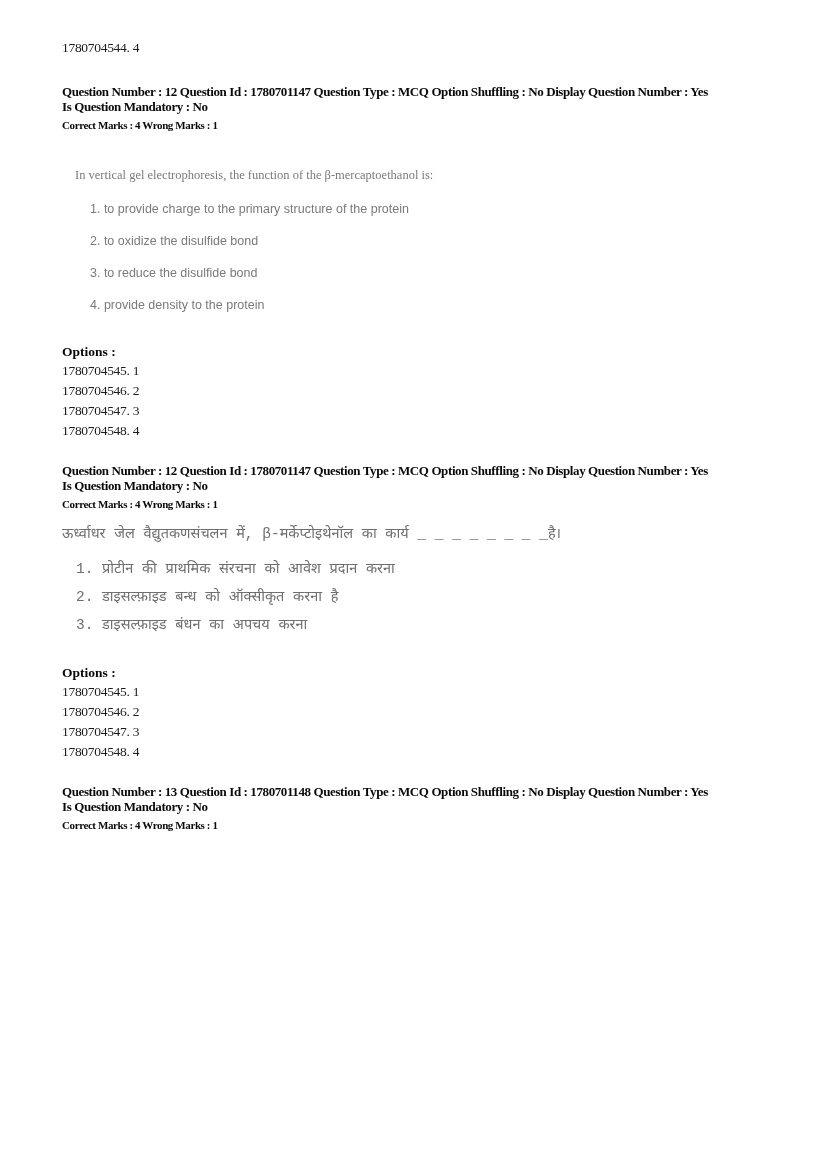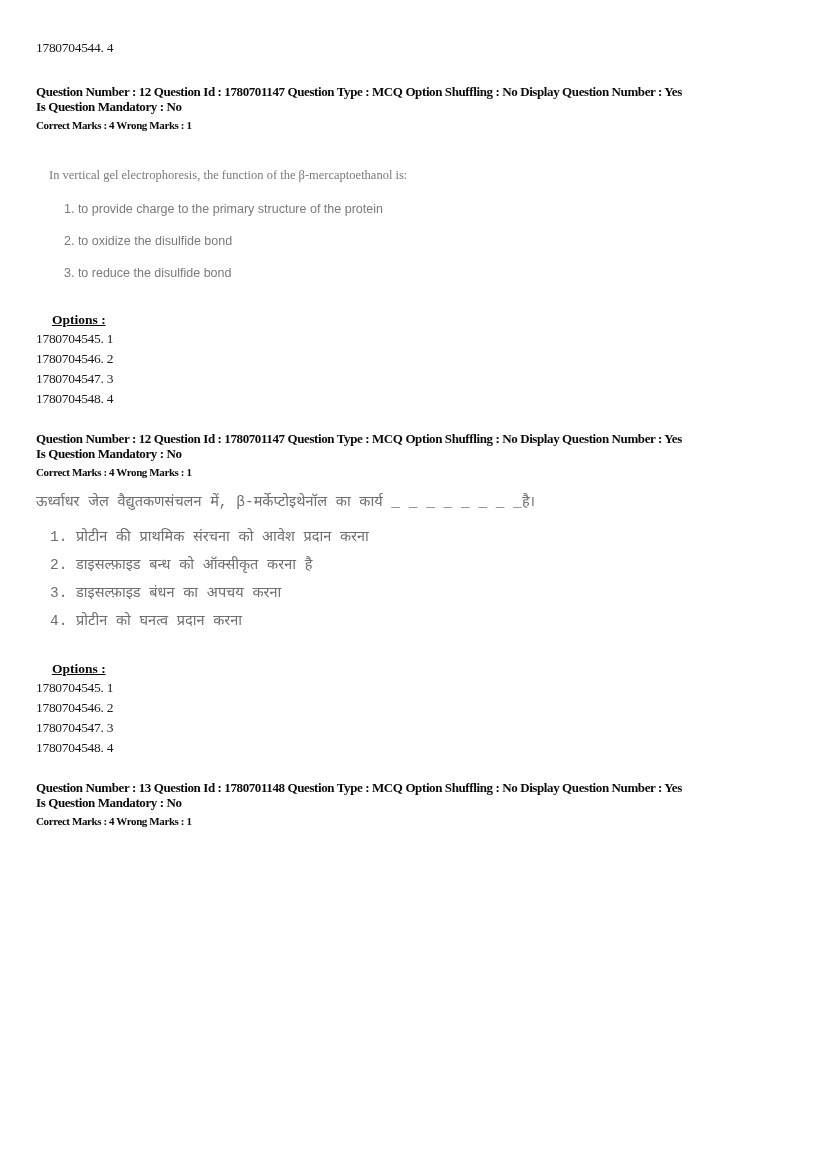--- a/index.html
+++ b/index.html
@@ -11,21 +11,21 @@
     width: 826px;
     height: 1169px;
     overflow: hidden;
     font-family: "Liberation Serif", serif;
     color: #0a0a0a;
   }
   .page {
     box-sizing: border-box;
     width: 826px;
     height: 843px;
-    padding: 40px 40px 0 36px;
+    padding: 40px 40px 0 62px;
   }
   .top-id {
     margin: 0;
     font-size: 13.5px;
     line-height: 15px;
     letter-spacing: -0.3px;
     color: #1a1a1a;
     white-space: nowrap;
   }
   .q-header {
@@ -75,25 +75,24 @@
   .q-image.hi .q-text {
     margin: 0 0 14px 0;
     line-height: 22px;
   }
   .q-image.hi .choice {
     margin: 8px;
     padding-left: 6px;
     line-height: 20px;
   }
   .options-label {
-    margin: 28px 0 0 16px;
+    margin: 28px 0 0 0;
     font-weight: bold;
     font-size: 13.5px;
     line-height: 18px;
-    text-decoration: underline;
   }
   .options-label.hi-gap {
     margin-top: 29px;
   }
   .option-id-row {
     margin: 0;
     font-size: 13.5px;
     line-height: 20px;
     letter-spacing: -0.3px;
     color: #1b1b1b;
@@ -116,20 +115,21 @@
       <span class="hline">Is Question Mandatory : No</span>
     </p>
     <p class="q-marks">Correct Marks : 4 Wrong Marks : 1</p>
 
     <div class="q-image en">
       <p class="q-text">In vertical gel electrophoresis, the function of the β-mercaptoethanol is:</p>
       <div>
         <p class="choice">1. to provide charge to the primary structure of the protein</p>
         <p class="choice">2. to oxidize the disulfide bond</p>
         <p class="choice">3. to reduce the disulfide bond</p>
+        <p class="choice">4. provide density to the protein</p>
       </div>
     </div>
 
     <p class="options-label">Options :</p>
     <div>
       <p class="option-id-row">1780704545. 1</p>
       <p class="option-id-row">1780704546. 2</p>
       <p class="option-id-row">1780704547. 3</p>
       <p class="option-id-row">1780704548. 4</p>
     </div>
@@ -141,21 +141,20 @@
       <span class="hline">Is Question Mandatory : No</span>
     </p>
     <p class="q-marks">Correct Marks : 4 Wrong Marks : 1</p>
 
     <div class="q-image hi">
       <p class="q-text">ऊर्ध्वाधर जेल वैद्युतकणसंचलन में, β-मर्केप्टोइथेनॉल का कार्य _ _ _ _ _ _ _ _है।</p>
       <div>
         <p class="choice">1. प्रोटीन की प्राथमिक संरचना को आवेश प्रदान करना</p>
         <p class="choice">2. डाइसल्फ़ाइड बन्ध को ऑक्सीकृत करना है</p>
         <p class="choice">3. डाइसल्फ़ाइड बंधन का अपचय करना</p>
-        <p class="choice">4. प्रोटीन को घनत्व प्रदान करना</p>
       </div>
     </div>
 
     <p class="options-label hi-gap">Options :</p>
     <div>
       <p class="option-id-row">1780704545. 1</p>
       <p class="option-id-row">1780704546. 2</p>
       <p class="option-id-row">1780704547. 3</p>
       <p class="option-id-row">1780704548. 4</p>
     </div>

